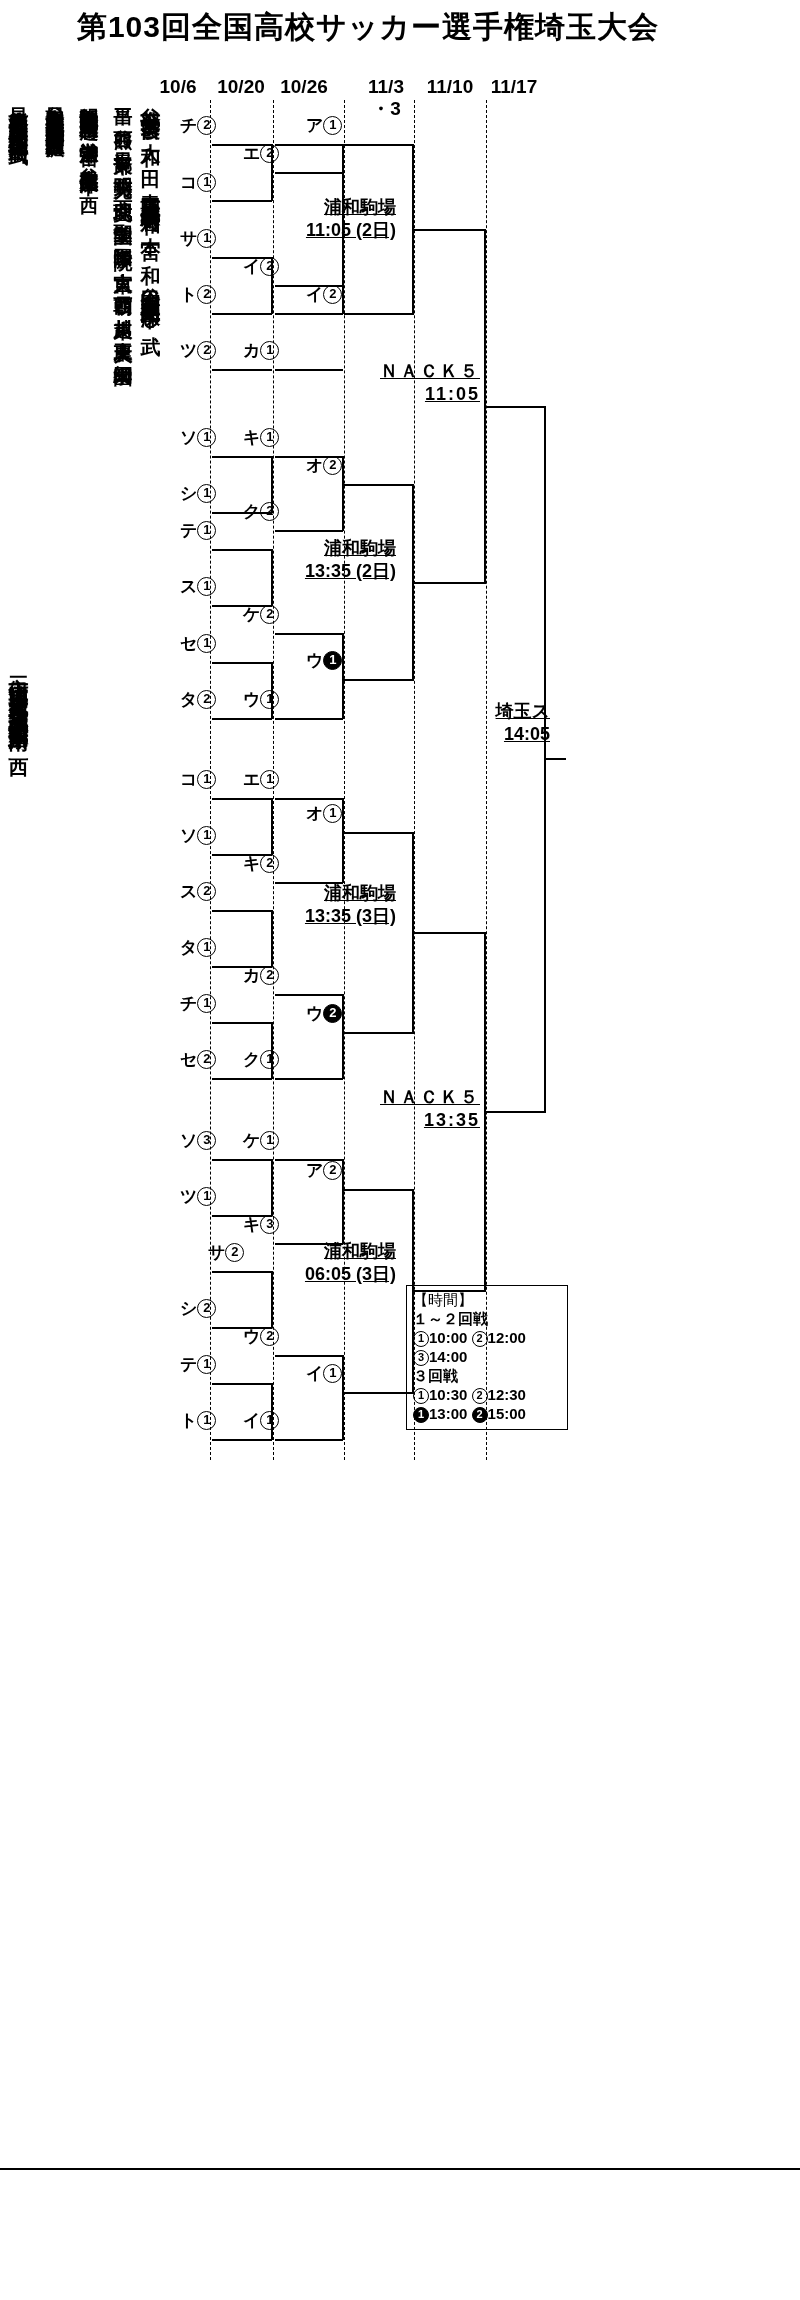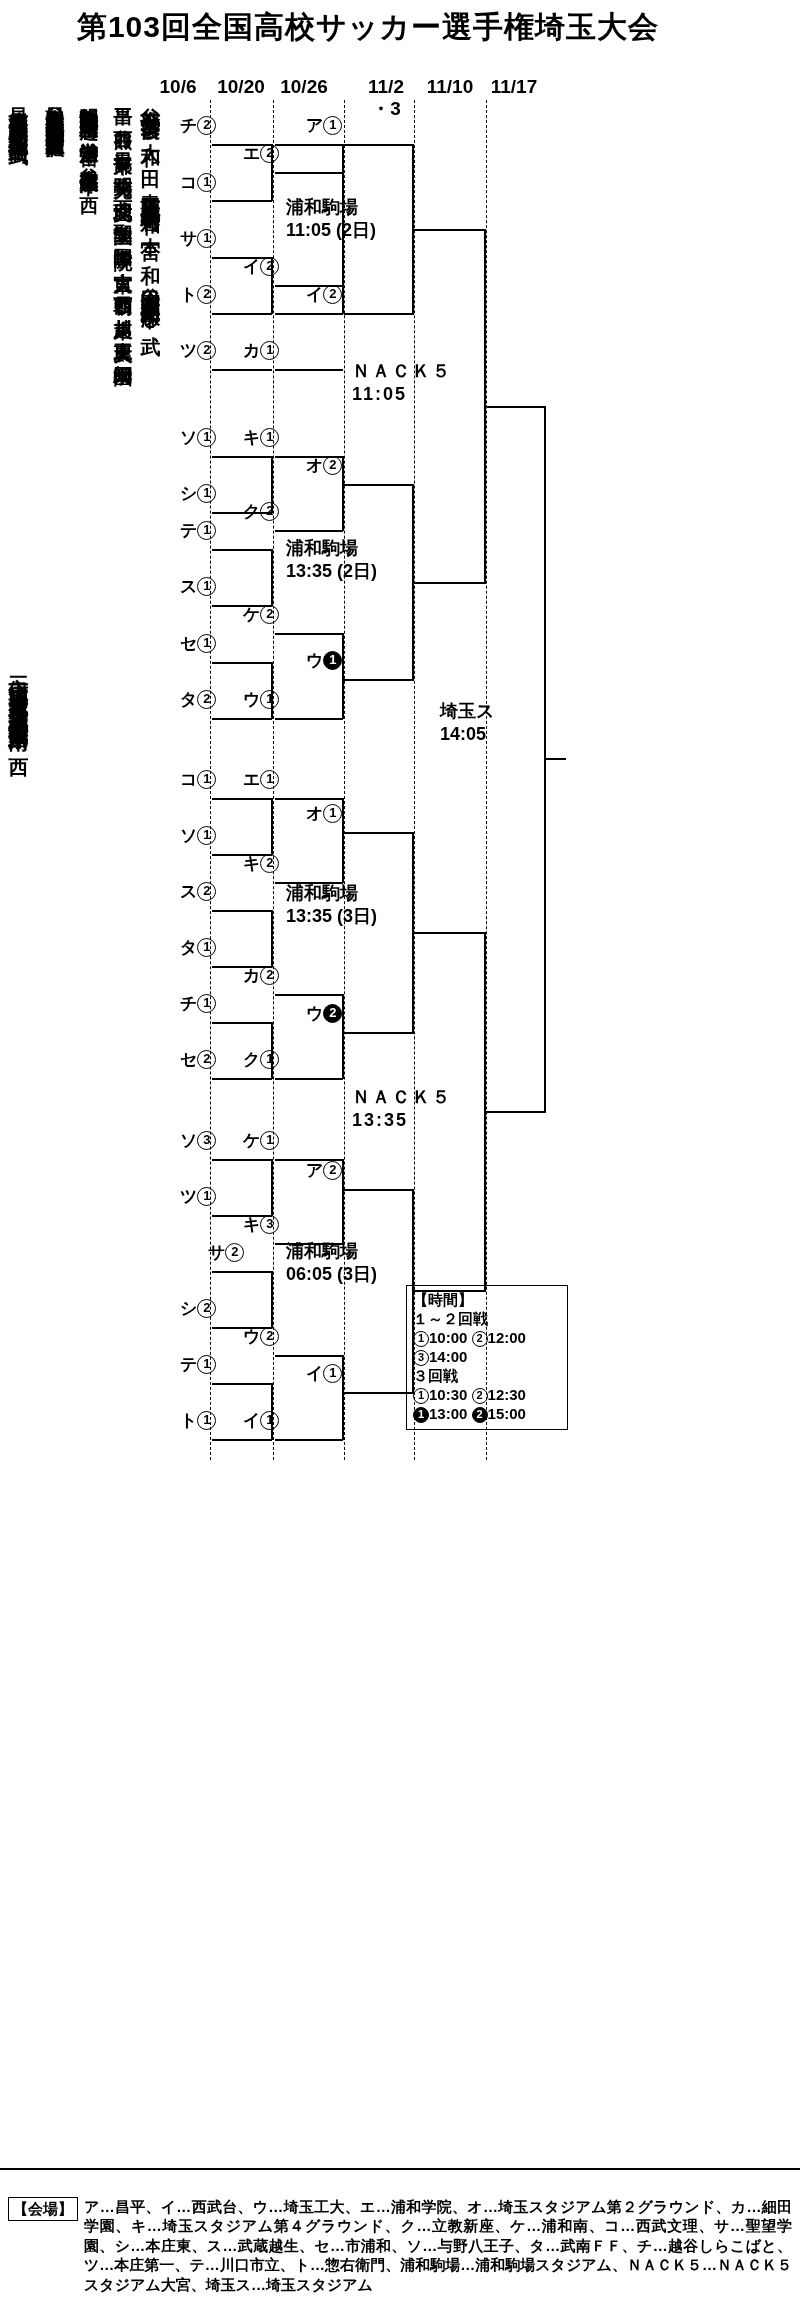--- a/index.html
+++ b/index.html
@@ -95,39 +95,40 @@
   .circ.filled {
     background: #000;
     color: #fff;
     border-color: #000;
   }
   
   .venue {
     position: absolute;
     font-size: 18px;
     font-weight: bold;
-    text-align: left;
+    text-align: right;
     line-height: 23px;
     white-space: nowrap;
+    text-decoration: underline;
   }
   .venue.wide {
     letter-spacing: 2px;
   }
   
   .timebox {
     position: absolute;
     border: 1.5px solid #000;
     padding: 4px 6px 6px 6px;
     font-size: 15px;
     line-height: 19px;
     font-weight: bold;
   }
   .timebox .hdr {
     font-size: 15px;
-    font-weight: bold;
+    font-weight: normal;
   }
   .timebox .row {
     white-space: nowrap;
   }
   .mini-circ {
     display: inline-block;
     border: 1.2px solid #000;
     border-radius: 50%;
     width: 14px;
     height: 14px;
@@ -178,21 +179,21 @@
 <div class="page">
 
   <div class="title-block">
     <div class="title-line">第103回全国高校サッカー選手権埼玉大会</div>
   </div>
 
   <div class="round-header" style="left:148px; top:76px; width:60px;">10/6</div>
   <div class="round-header" style="left:211px; top:76px; width:60px;">10/20</div>
   <div class="round-header" style="left:274px; top:76px; width:60px;">10/26</div>
   <div class="round-header" style="left:356px; top:76px; width:60px;">
-    <div>11/2</div>
+    <div>11/3</div>
     <div>・3</div>
   </div>
   <div class="round-header" style="left:420px; top:76px; width:60px;">11/10</div>
   <div class="round-header" style="left:484px; top:76px; width:60px;">11/17</div>
 
   <div class="dashline" style="left:210px; top:100px; height:1360px;"></div>
   <div class="dashline" style="left:273px; top:100px; height:1360px;"></div>
   <div class="dashline" style="left:344px; top:100px; height:1360px;"></div>
   <div class="dashline" style="left:414px; top:100px; height:1360px;"></div>
   <div class="dashline" style="left:486px; top:100px; height:1360px;"></div>
@@ -410,18 +411,14 @@
       <span class="mini-circ">1</span><span>10:30</span>
       <span class="mini-circ">2</span><span>12:30</span>
     </div>
     <div class="row">
       <span class="mini-circ filled">1</span><span>13:00</span>
       <span class="mini-circ filled">2</span><span>15:00</span>
     </div>
   </div>
 
   <div class="hr-top" style="top:2168px;"></div>
-  <div class="venue-legend">
-    <span class="lbl">【会場】</span>
-    <span class="body">ア…昌平、イ…西武台、ウ…埼玉工大、エ…浦和学院、オ…埼玉スタジアム第２グラウンド、カ…細田学園、キ…埼玉スタジアム第４グラウンド、ク…立教新座、ケ…浦和南、コ…西武文理、サ…聖望学園、シ…本庄東、ス…武蔵越生、セ…市浦和、ソ…与野八王子、タ…武南ＦＦ、チ…越谷しらこばと、ツ…本庄第一、テ…川口市立、ト…惣右衛門、浦和駒場…浦和駒場スタジアム、ＮＡＣＫ５…ＮＡＣＫ５スタジアム大宮、埼玉ス…埼玉スタジアム</span>
-  </div>
 
 </div>
 
 </body></html>

